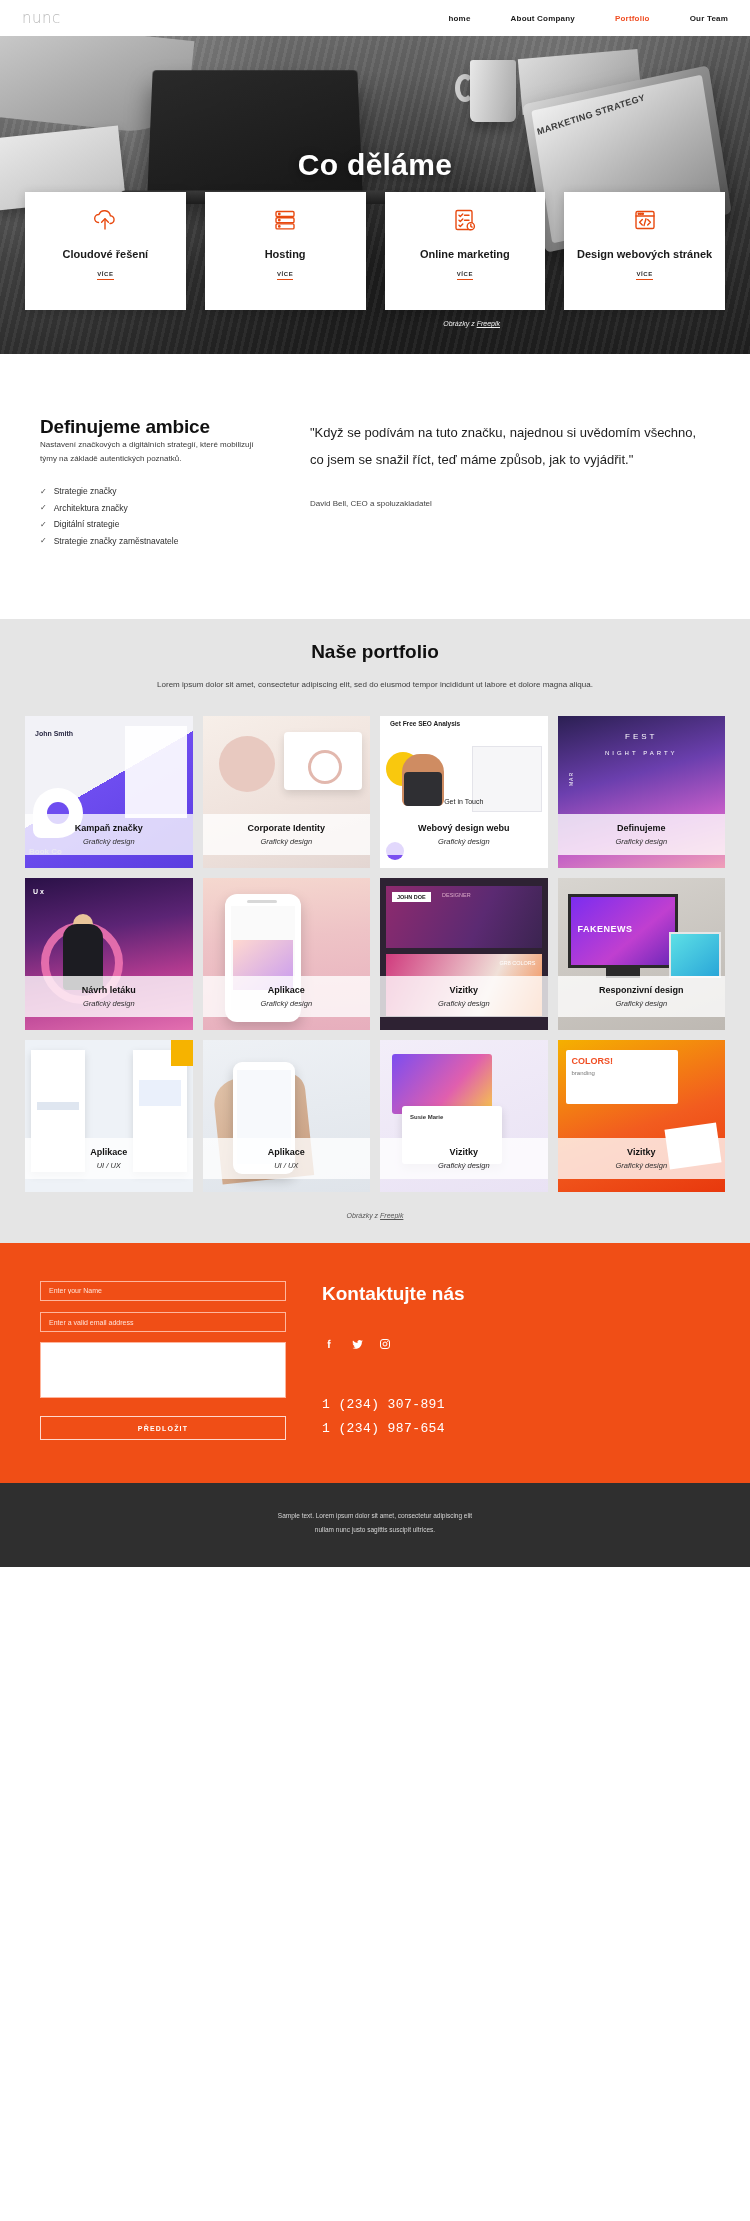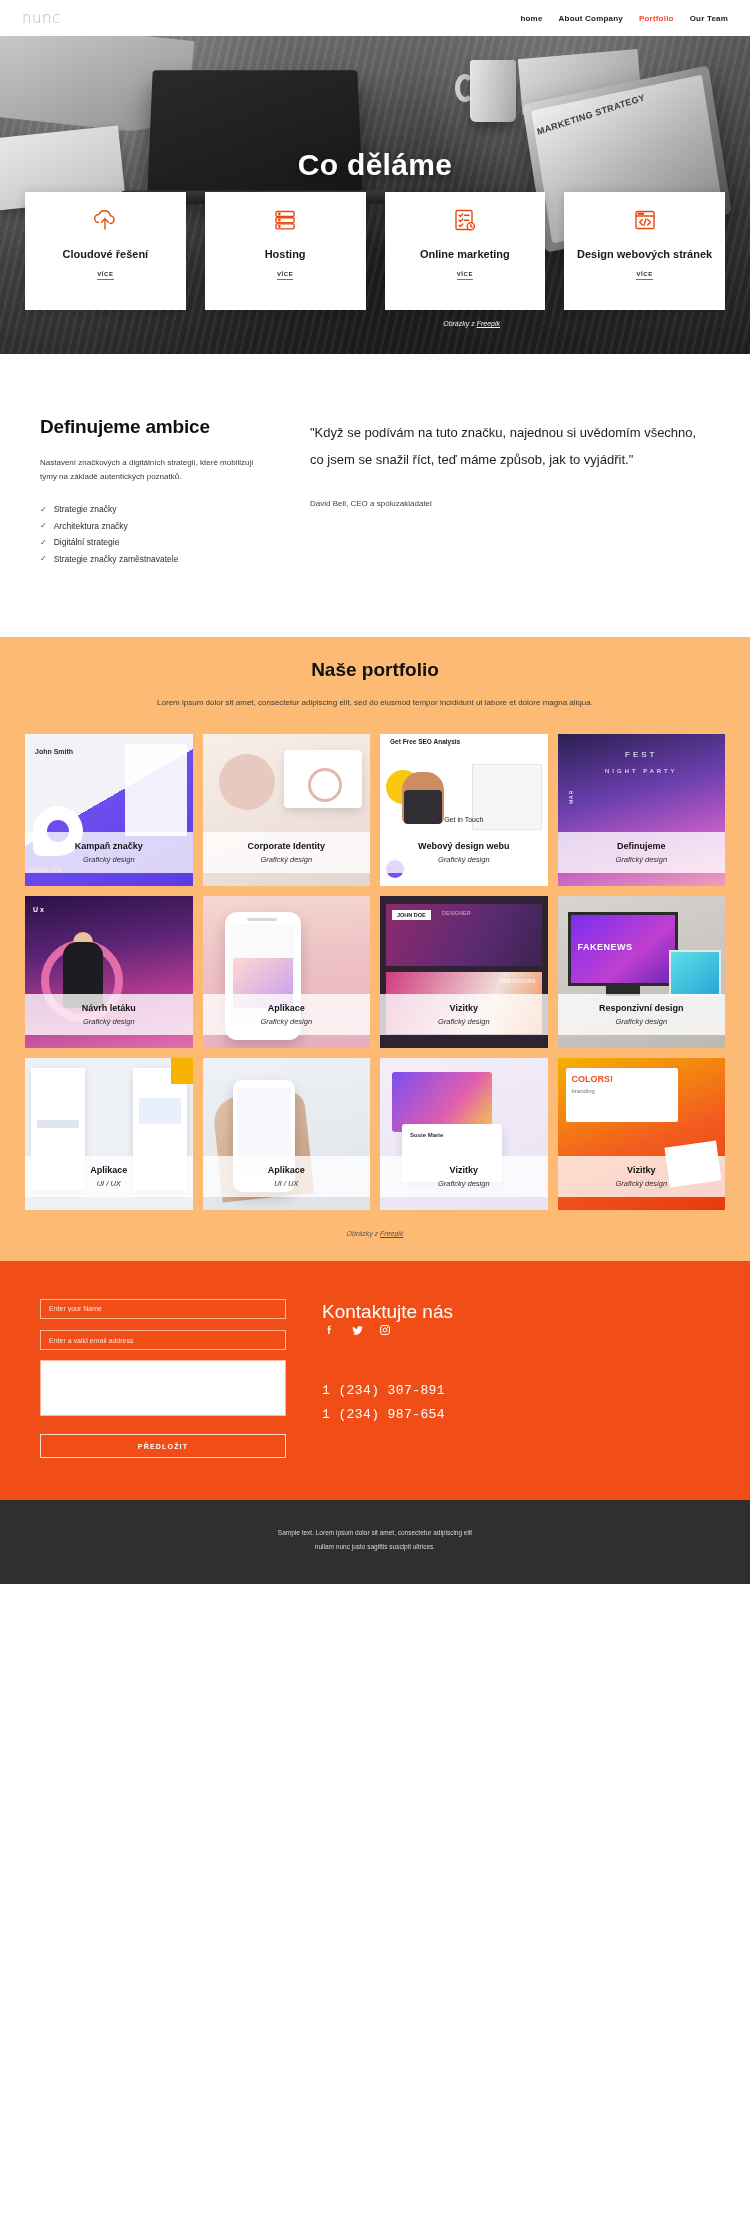--- a/index.html
+++ b/index.html
@@ -21,21 +21,21 @@
     padding: 0 22px;
     justify-content: space-between;
   }
   .logo {
     font-size: 15px;
     color: #b9b9b9;
     letter-spacing: .5px;
     font-family: "DejaVu Sans", sans-serif;
     font-weight: 300;
   }
-  .nav-links { display: flex; align-items: center; gap: 16px; }
+  .nav-links { display: flex; align-items: center; gap: 40px; }
   .nav-link {
     font-size: 8px;
     font-weight: bold;
     color: #1c1c1c;
     letter-spacing: .2px;
     text-decoration: none;
     white-space: nowrap;
   }
   .nav-link.active { color: #f04e23; }
 
@@ -190,21 +190,21 @@
     display: flex;
     padding: 62px 40px 70px 40px;
     gap: 38px;
     background: #fff;
   }
   .about-left { width: 232px; }
   .about-h {
     font-size: 19px;
     font-weight: bold;
     color: #111;
-    margin-bottom: 18px;
+    margin-bottom: 0;
     letter-spacing: -.2px;
   }
   .about-p {
     font-size: 8px;
     line-height: 1.7;
     color: #3a3a3a;
     margin-bottom: 18px;
   }
   .checklist { list-style: none; }
   .checklist li {
@@ -222,21 +222,21 @@
     line-height: 2.05;
     color: #1d1d1d;
   }
   .quote-author {
     margin-top: 26px;
     font-size: 8px;
     color: #444;
   }
 
   
-  .portfolio { padding: 22px 0 0 0; background: #fdba74; }
+  .portfolio { padding: 22px 0 0 0; background: #e5e5e5; }
   .pf-head { text-align: center; padding: 0 95px; }
   .pf-title {
     font-size: 19px;
     font-weight: bold;
     color: #101010;
     margin-bottom: 14px;
   }
   .pf-sub {
     font-size: 8px;
     line-height: 2.1;
@@ -398,22 +398,22 @@
     font-size: 7px;
     font-weight: bold;
     letter-spacing: 1.2px;
     cursor: pointer;
     font-family: "Liberation Sans", sans-serif;
   }
   .contact-right { flex: 1; padding-top: 4px; }
   .contact-h {
     color: #fff;
     font-size: 19px;
-    font-weight: normal;
-    margin-bottom: 0;
+    font-weight: bold;
+    margin-bottom: 32px;
   }
   .socials { display: flex; gap: 14px; margin-bottom: 42px; }
   .soc { color: #fff; width: 14px; height: 14px; display:flex; align-items:center; justify-content:center; }
   .phone-num {
     color: #fff;
     font-size: 13px;
     letter-spacing: .4px;
     line-height: 1.85;
     font-family: "Liberation Mono", monospace;
   }

